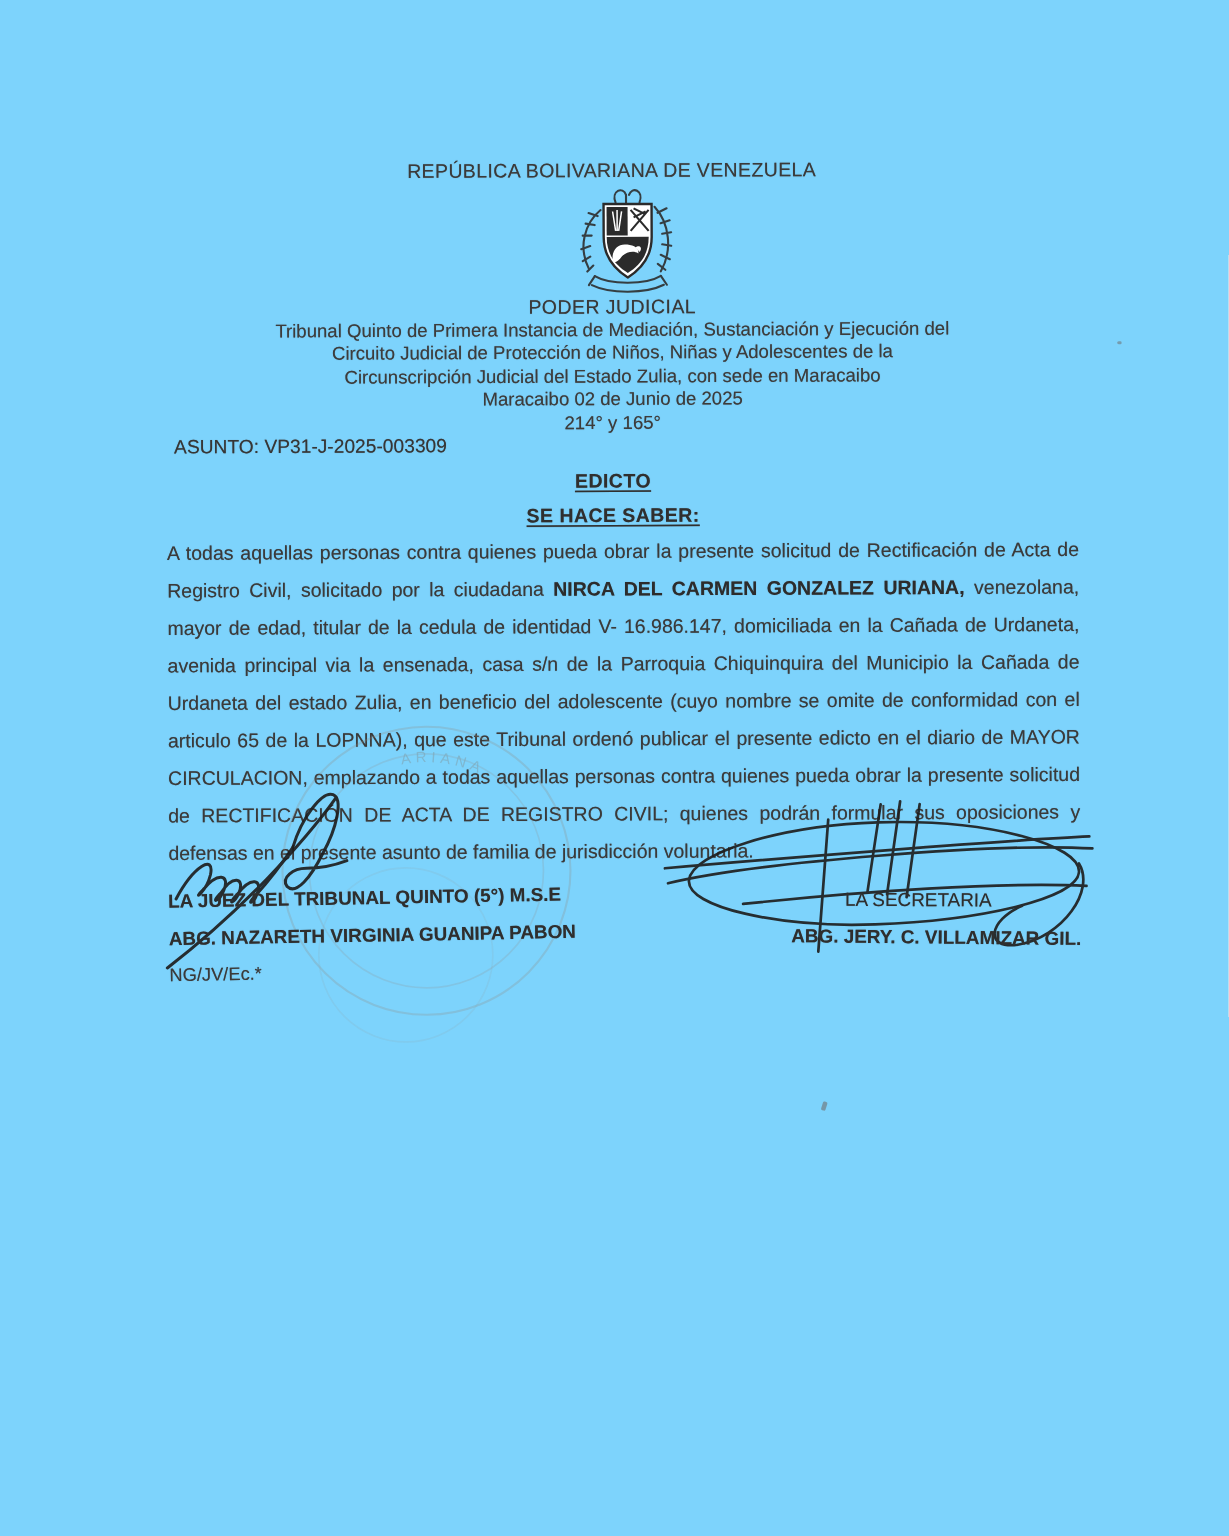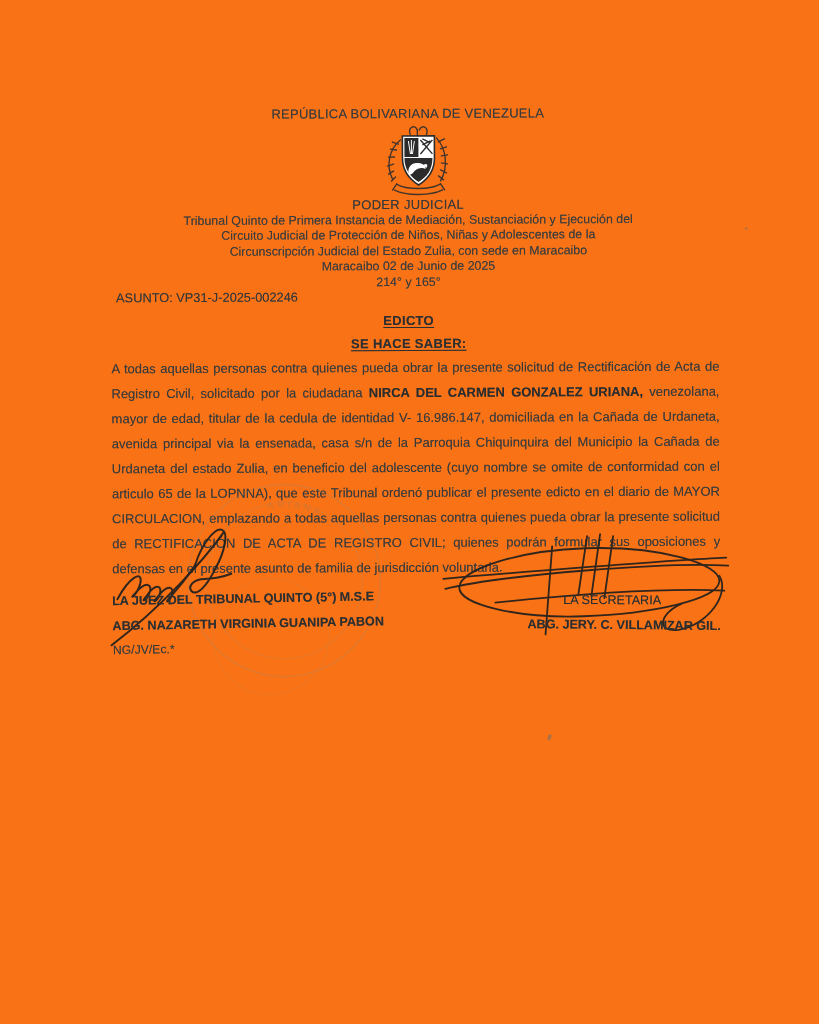--- a/index.html
+++ b/index.html
@@ -1,19 +1,19 @@
 <!DOCTYPE html>
 <html><head>
 <meta charset="utf-8">
 <style>
   html,body{margin:0;padding:0;background:#e8e8e8;}
   .page{
     position:relative;
     width:819px;height:1024px;
-    background:#f97316;
+    background:#7dd3fc;
     font-family:"Liberation Sans","DejaVu Sans",sans-serif;
     color:#383838;
     overflow:hidden;
     margin:0 auto;
   }
   .skew{position:absolute;inset:0;transform:rotate(-0.25deg);}
   .scan-txt{text-shadow:0 0 0.5px rgba(70,70,70,0.65);}
   .center{position:absolute;left:0;width:100%;text-align:center;}
   .republic{top:106px;font-size:13px;letter-spacing:0.25px;color:#3a3a3a;}
   .emblem{position:absolute;left:372px;top:124px;}
@@ -84,21 +84,21 @@
     <div class="center poder scan-txt">PODER JUDICIAL</div>
 
     <div class="center hdr-block scan-txt">
       <div>Tribunal Quinto de Primera Instancia de Mediación, Sustanciación y Ejecución del</div>
       <div>Circuito Judicial de Protección de Niños, Niñas y Adolescentes de la</div>
       <div>Circunscripción Judicial del Estado Zulia, con sede en Maracaibo</div>
       <div>Maracaibo 02 de Junio de 2025</div>
       <div>214° y 165°</div>
     </div>
 
-    <div class="asunto scan-txt">ASUNTO: VP31-J-2025-002246</div>
+    <div class="asunto scan-txt">ASUNTO: VP31-J-2025-003309</div>
 
     <div class="center title-line edicto scan-txt">EDICTO</div>
     <div class="center title-line saber scan-txt">SE HACE SABER:</div>
 
     <div class="bodytext scan-txt"><span>A todas aquellas personas contra quienes pueda obrar la presente solicitud de Rectificación de Acta de Registro Civil, solicitado por la ciudadana </span><b>NIRCA DEL CARMEN GONZALEZ URIANA,</b><span> venezolana, mayor de edad, titular de la cedula de identidad V- 16.986.147, domiciliada en la Cañada de Urdaneta, avenida principal via la ensenada, casa s/n de la Parroquia Chiquinquira del Municipio la Cañada de Urdaneta del estado Zulia, en beneficio del adolescente (cuyo nombre se omite de conformidad con el articulo 65 de la LOPNNA), que este Tribunal ordenó publicar el presente edicto en el diario de MAYOR CIRCULACION, emplazando a todas aquellas personas contra quienes pueda obrar la presente solicitud de RECTIFICACIÓN DE ACTA DE REGISTRO CIVIL; quienes podrán formular sus oposiciones y defensas en el presente asunto de familia de jurisdicción voluntaria.</span></div>
 
     <svg class="stamp" width="236" height="220" viewBox="0 0 236 220">
       <circle cx="116" cy="104" r="96" fill="none" stroke="rgba(145,135,125,0.45)" stroke-width="1.4"></circle>
       <circle cx="116" cy="104" r="78" fill="none" stroke="rgba(145,135,125,0.35)" stroke-width="1.1"></circle>
       <circle cx="102" cy="160" r="58" fill="none" stroke="rgba(150,140,130,0.22)" stroke-width="1.1"></circle>

